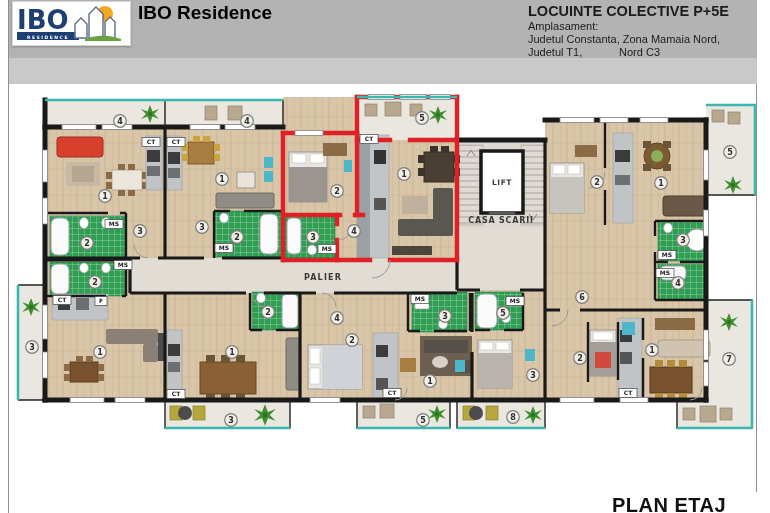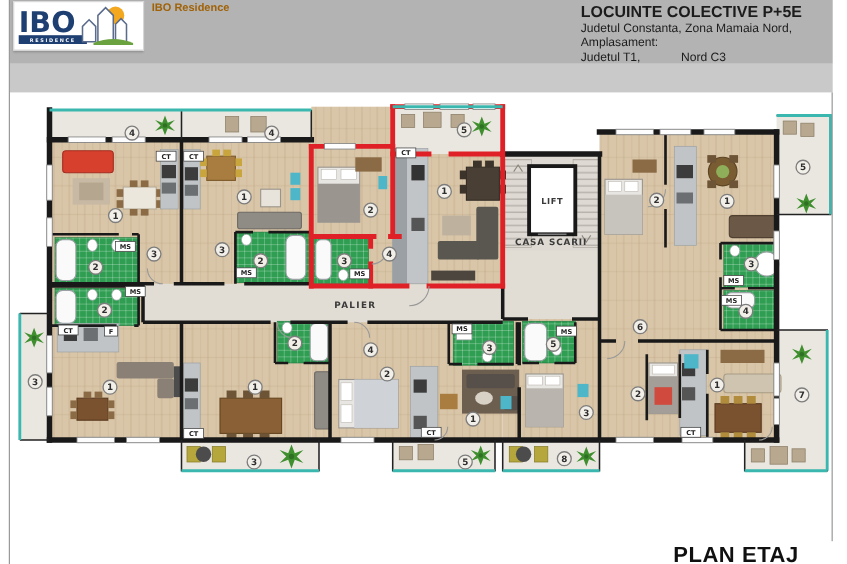--- a/index.html
+++ b/index.html
@@ -4,21 +4,21 @@
 <style>
   html,body{margin:0;padding:0;background:#fff;}
   .page{position:relative;width:770px;height:513px;overflow:hidden;background:#ffffff;
         font-family:"Liberation Sans","DejaVu Sans",sans-serif;}
   .border-left{position:absolute;left:8px;top:0;width:1px;height:513px;background:#8f8f8f;}
   .border-right{position:absolute;left:756px;top:84px;width:1px;height:408px;background:#8f8f8f;}
   .header-bar{position:absolute;left:9px;top:0;width:748px;height:58px;background:#b3b3b3;}
   .header-sub{position:absolute;left:9px;top:58px;width:748px;height:26px;background:#c9c9c9;}
   .logo-card{position:absolute;left:12px;top:1px;width:117px;height:43px;background:#ffffff;
              border:1px solid #d6d6d6;box-shadow:0 1px 2px rgba(0,0,0,.25);}
-  .brand{position:absolute;left:138px;top:2px;font-size:10px;font-weight:bold;color:#a16207;}
+  .brand{position:absolute;left:138px;top:2px;font-size:19px;font-weight:bold;color:#000000;}
   .title-block{position:absolute;left:528px;top:3px;color:#1c1c1c;}
   .title-block .title{font-size:14.5px;font-weight:bold;margin:0 16px 1px 0;}
   .title-block .addr{font-size:11px;line-height:13px;}
   .title-block .street{display:inline-block;min-width:88px;}
   .plan-label{position:absolute;left:612px;top:494px;font-size:20px;font-weight:bold;
               letter-spacing:.5px;color:#101010;}
   svg text{font-family:"DejaVu Sans","Liberation Sans",sans-serif;}
   #plan{position:absolute;left:0;top:0;}
 </style>
 </head>
@@ -684,22 +684,22 @@
         <path d="M76,36 V12 l7,-7 7,7 V36 Z"></path>
         <path d="M92,36 V20 l5,-5 5,5 V36 Z"></path>
       </g>
       <path d="M72,37 Q90,30 108,37 L108,39 L72,39 Z" fill="#6aa23f"></path>
     </svg>
   </div>
   <div class="brand">IBO Residence</div>
 
   <div class="title-block">
     <div class="title">LOCUINTE COLECTIVE P+5E</div>
+    <div class="addr">Amplasament:</div>
     <div class="addr">Judetul Constanta, Zona Mamaia Nord,</div>
-    <div class="addr">Amplasament:</div>
     <div class="addr">
       <span class="street">Judetul T1,</span>
       <span>Nord C3</span>
     </div>
   </div>
 
   <div class="plan-label">PLAN ETAJ</div>
 </div>
 
 </body></html>

